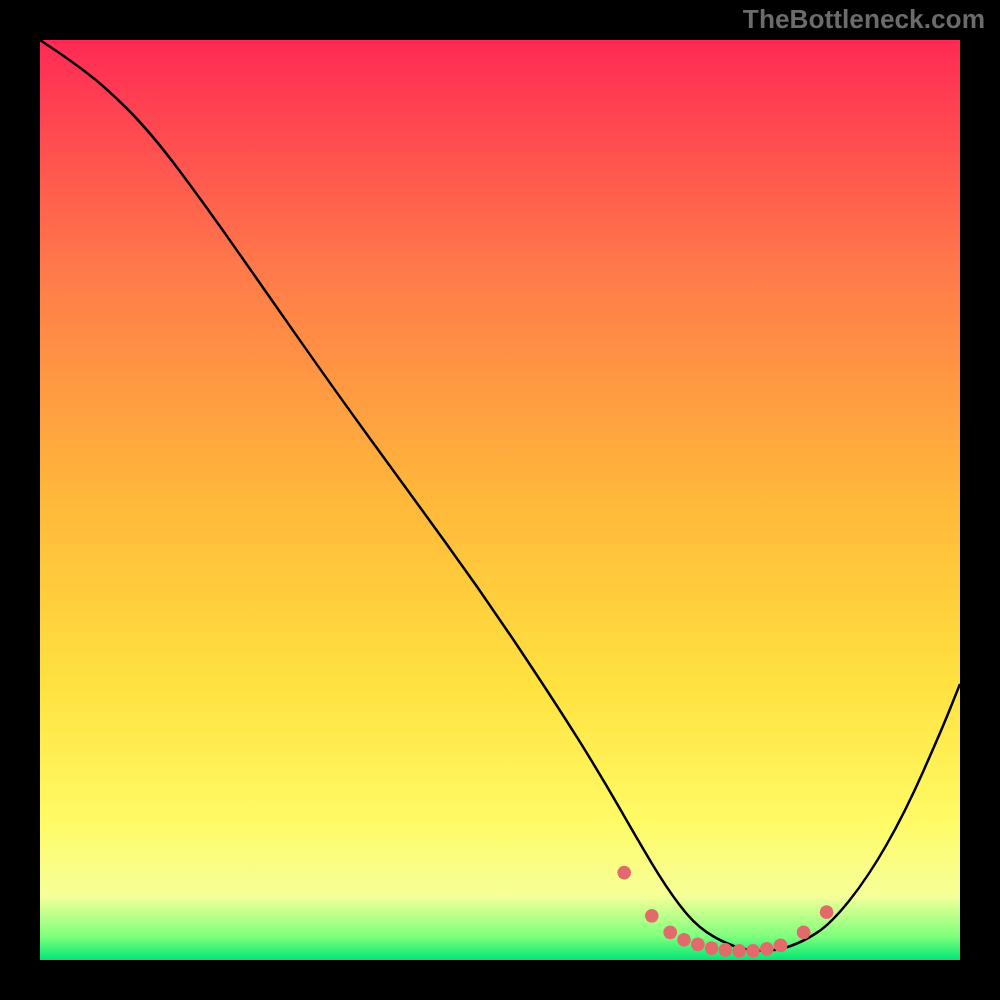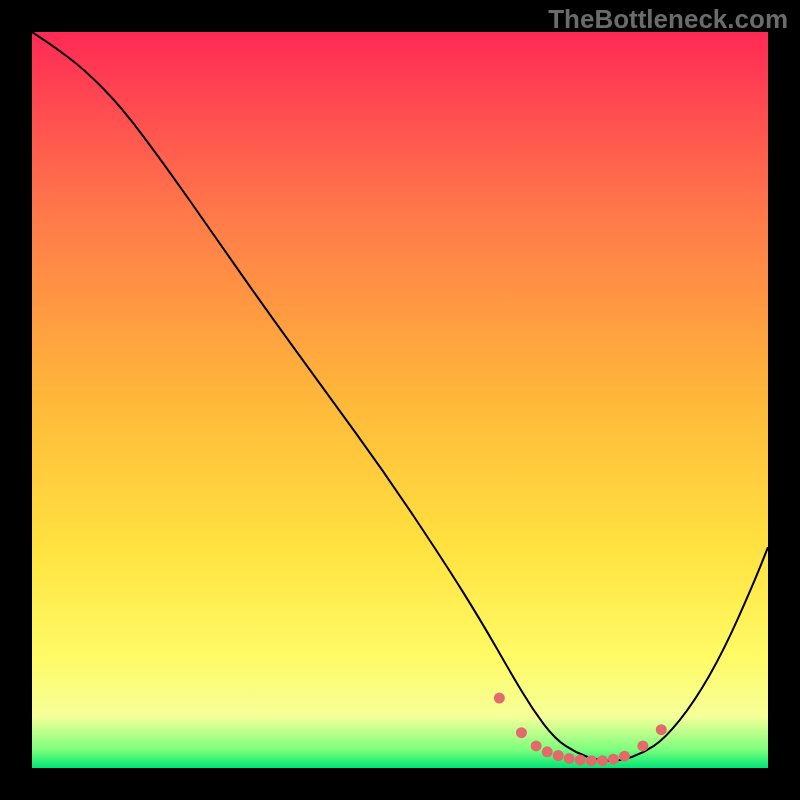--- a/index.html
+++ b/index.html
@@ -9,21 +9,21 @@
     width: 800px;
     height: 800px;
     overflow: hidden;
     position: relative;
   }
   .watermark {
     position: absolute;
     top: 4px;
     right: 12px;
     font-family: Arial, Helvetica, sans-serif;
-    font-size: 26px;
+    font-size: 21px;
     font-weight: bold;
     color: #6b6b6b;
     z-index: 10;
   }
   .plot-area {
     position: absolute;
     left: 32px;
     top: 32px;
     width: 736px;
     height: 736px;

